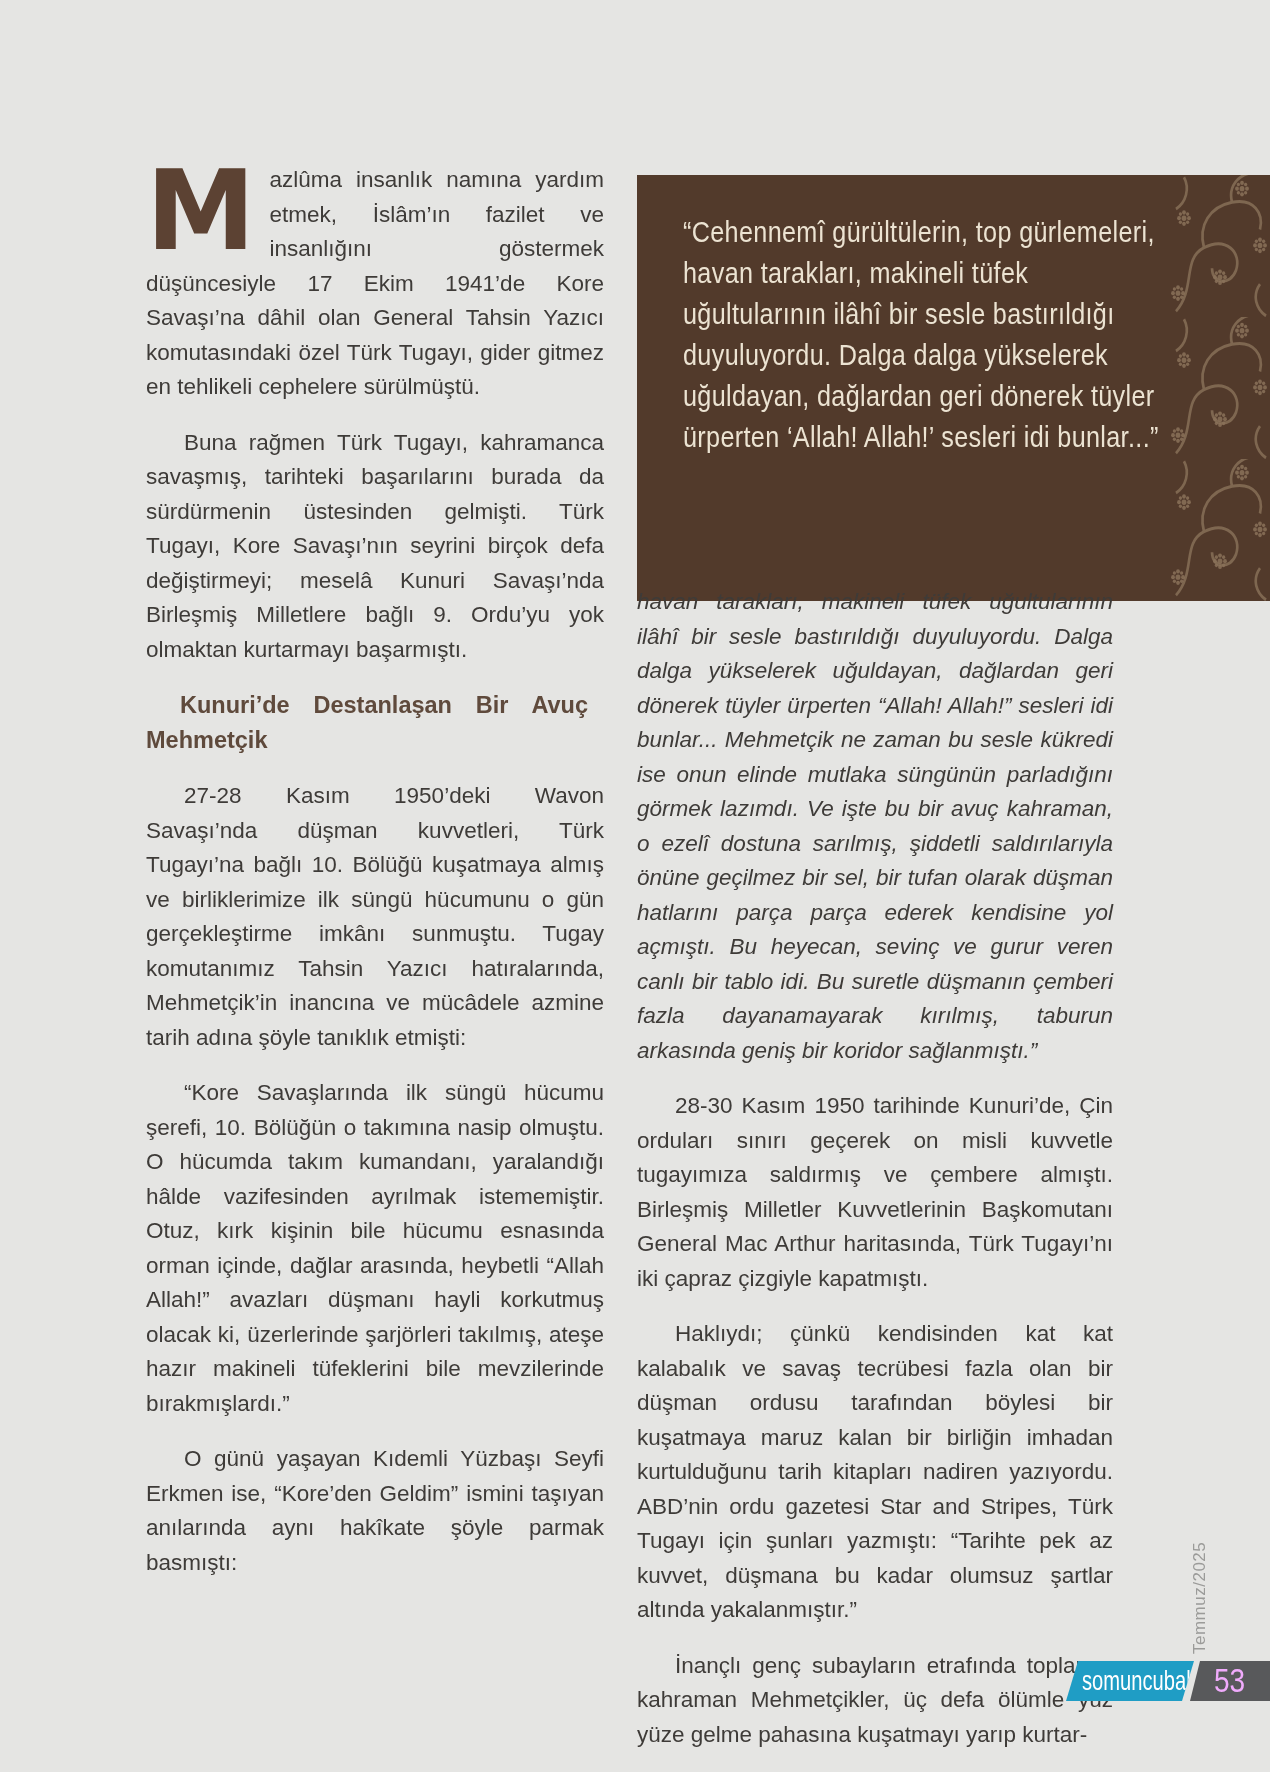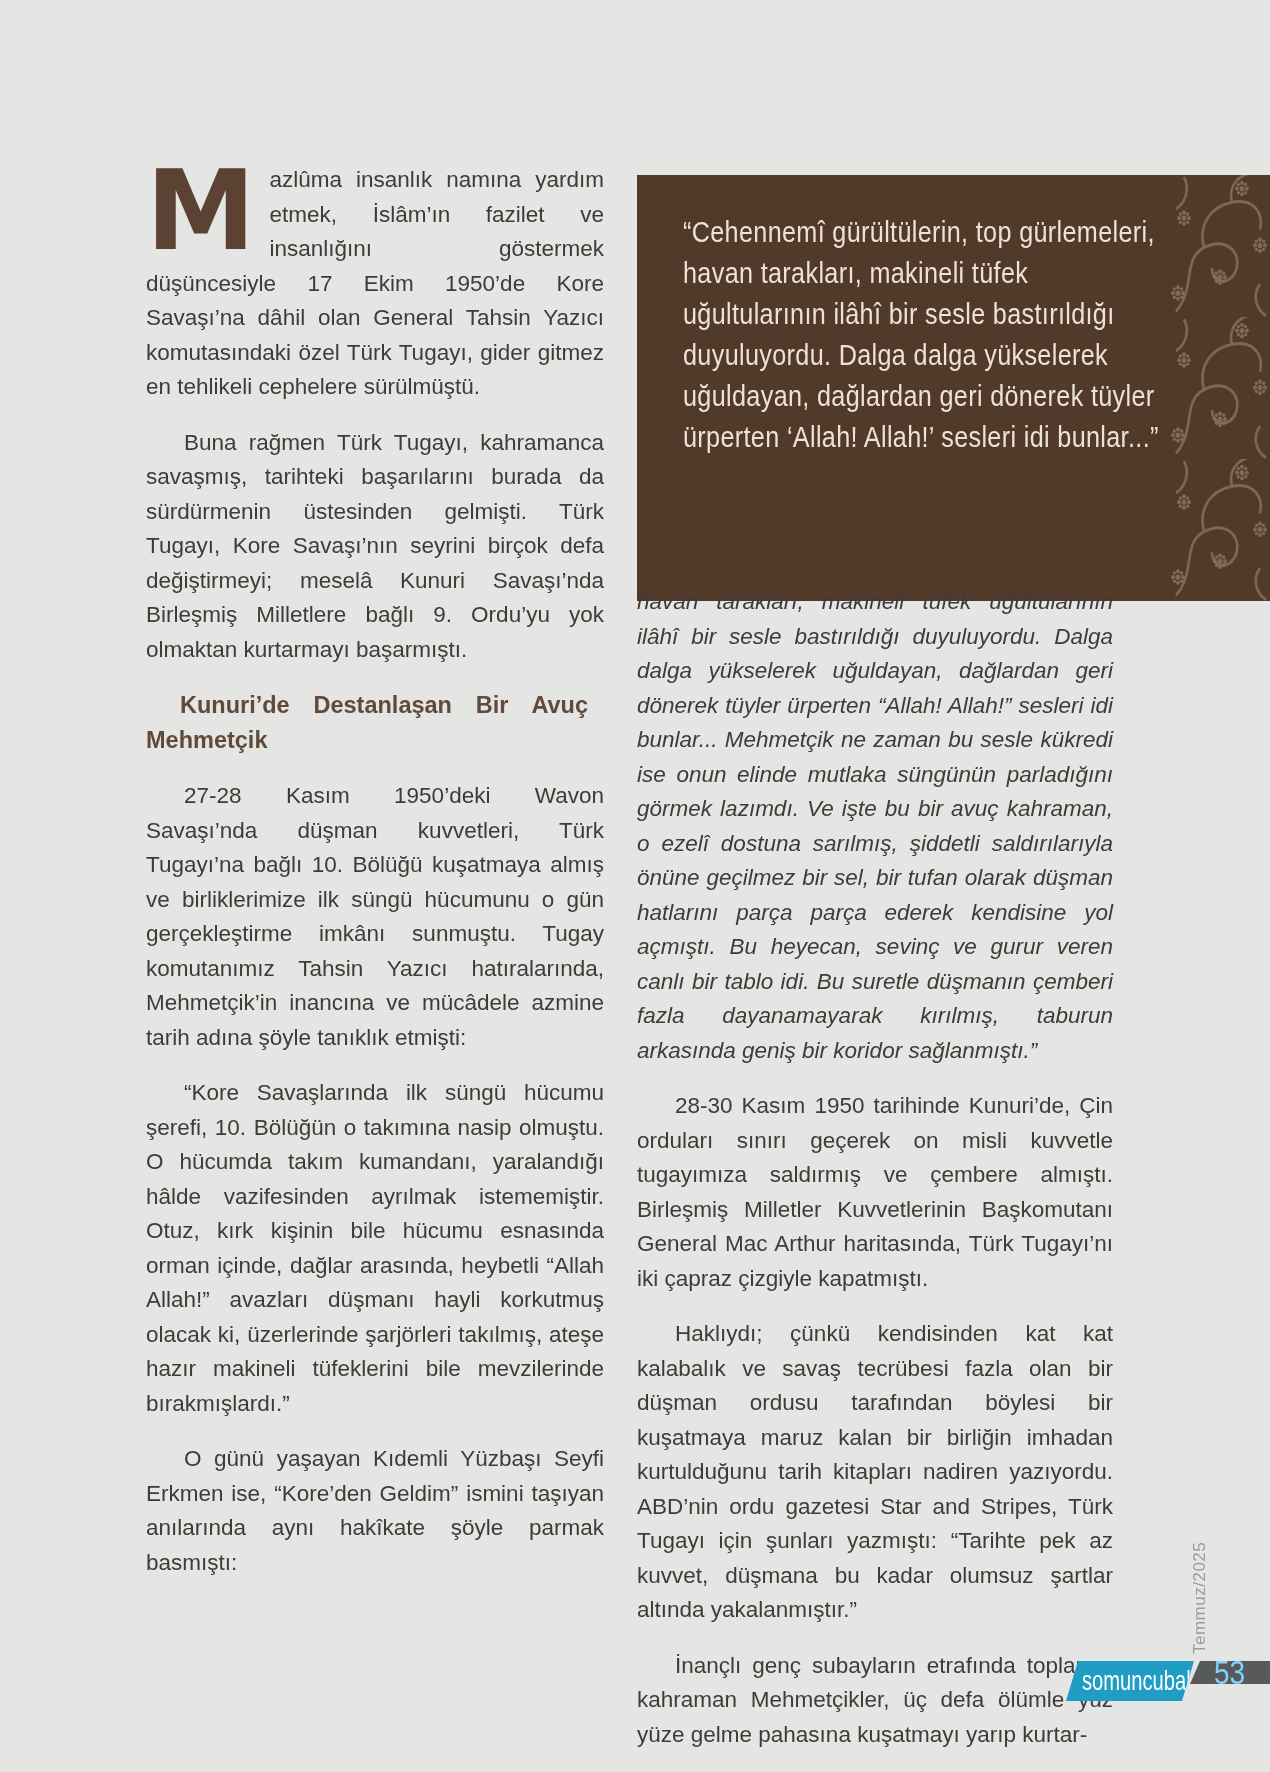--- a/index.html
+++ b/index.html
@@ -83,25 +83,25 @@
     color:#ffffff;
     font-size:28px;
     transform:scale(0.72,1);
     transform-origin:0 50%;
     margin-left:16px;
     white-space:nowrap;
   }
   .brand-gray {
     position:absolute;
     left:1190px; top:1661px;
-    width:80px; height:23px;
+    width:80px; height:40px;
     background:#58595b;
     clip-path:polygon(10px 0, 100% 0, 100% 100%, 0 100%);
     display:flex; align-items:center;
-    color:#7dd3fc;
+    color:#f0abfc;
   }
   .page-num {
     font-size:33px;
     transform:scale(0.85,1);
     transform-origin:0 50%;
     margin-left:24px;
   }
   .issue-vertical {
     position:absolute;
     left:1190px; top:1536px;
@@ -147,21 +147,21 @@
           <use href="#flw" x="92" y="62"></use>
           <use href="#flw" x="10" y="104"></use>
         </pattern>
       </defs>
       <rect x="0" y="0" width="102" height="375" fill="url(#vine)"></rect>
     </svg>
     <div class="quote-text">“Cehennemî gürültülerin, top gürlemeleri, havan tarakları, makineli tüfek uğultularının ilâhî bir sesle bastırıldığı duyuluyordu. Dalga dalga yükselerek uğuldayan, dağlardan geri dönerek tüyler ürperten ‘Allah! Allah!’ sesleri idi bunlar...”</div>
   </div>
 
   <div class="col col-left">
-    <p class="body lead"><span class="dropcap">M</span><span>azlûma insanlık namına yardım etmek, İslâm’ın fazilet ve insanlığını göstermek düşüncesiyle 17 Ekim 1950’de Kore Savaşı’na dâhil olan General Tahsin Yazıcı komutasındaki özel Türk Tugayı, gider gitmez en tehlikeli cephelere sürülmüştü.</span></p>
+    <p class="body lead"><span class="dropcap">M</span><span>azlûma insanlık namına yardım etmek, İslâm’ın fazilet ve insanlığını göstermek düşüncesiyle 17 Ekim 1941’de Kore Savaşı’na dâhil olan General Tahsin Yazıcı komutasındaki özel Türk Tugayı, gider gitmez en tehlikeli cephelere sürülmüştü.</span></p>
     <p class="body">Buna rağmen Türk Tugayı, kahramanca savaşmış, tarihteki başarılarını burada da sürdürmenin üstesinden gelmişti. Türk Tugayı, Kore Savaşı’nın seyrini birçok defa değiştirmeyi; meselâ Kunuri Savaşı’nda Birleşmiş Milletlere bağlı 9. Ordu’yu yok olmaktan kurtarmayı başarmıştı.</p>
     <h2 class="section-heading">Kunuri’de Destanlaşan Bir Avuç Mehmetçik</h2>
     <p class="body">27-28 Kasım 1950’deki Wavon Savaşı’nda düşman kuvvetleri, Türk Tugayı’na bağlı 10. Bölüğü kuşatmaya almış ve birliklerimize ilk süngü hücumunu o gün gerçekleştirme imkânı sunmuştu. Tugay komutanımız Tahsin Yazıcı hatıralarında, Mehmetçik’in inancına ve mücâdele azmine tarih adına şöyle tanıklık etmişti:</p>
     <p class="body">“Kore Savaşlarında ilk süngü hücumu şerefi, 10. Bölüğün o takımına nasip olmuştu. O hücumda takım kumandanı, yaralandığı hâlde vazifesinden ayrılmak istememiştir. Otuz, kırk kişinin bile hücumu esnasında orman içinde, dağlar arasında, heybetli “Allah Allah!” avazları düşmanı hayli korkutmuş olacak ki, üzerlerinde şarjörleri takılmış, ateşe hazır makineli tüfeklerini bile mevzilerinde bırakmışlardı.”</p>
     <p class="body">O günü yaşayan Kıdemli Yüzbaşı Seyfi Erkmen ise, “Kore’den Geldim” ismini taşıyan anılarında aynı hakîkate şöyle parmak basmıştı:</p>
 
   </div>
 
   <div class="col col-right">
     <p class="body noindent">havan tarakları, makineli tüfek uğultularının ilâhî bir sesle bastırıldığı duyuluyordu. Dalga dalga yükselerek uğuldayan, dağlardan geri dönerek tüyler ürperten “Allah! Allah!” sesleri idi bunlar... Mehmetçik ne zaman bu sesle kükredi ise onun elinde mutlaka süngünün parladığını görmek lazımdı. Ve işte bu bir avuç kahraman, o ezelî dostuna sarılmış, şiddetli saldırılarıyla önüne geçilmez bir sel, bir tufan olarak düşman hatlarını parça parça ederek kendisine yol açmıştı. Bu heyecan, sevinç ve gurur veren canlı bir tablo idi. Bu suretle düşmanın çemberi fazla dayanamayarak kırılmış, taburun arkasında geniş bir koridor sağlanmıştı.”</p>

